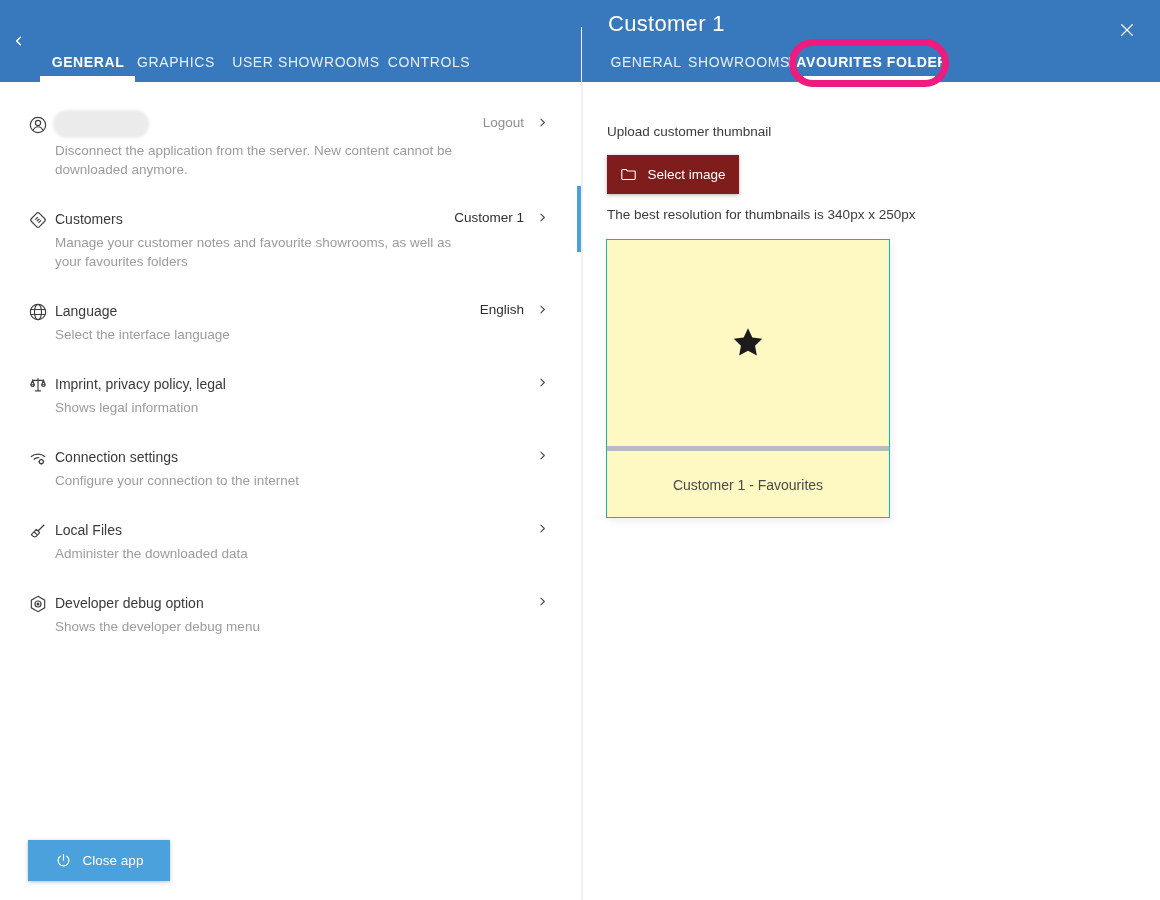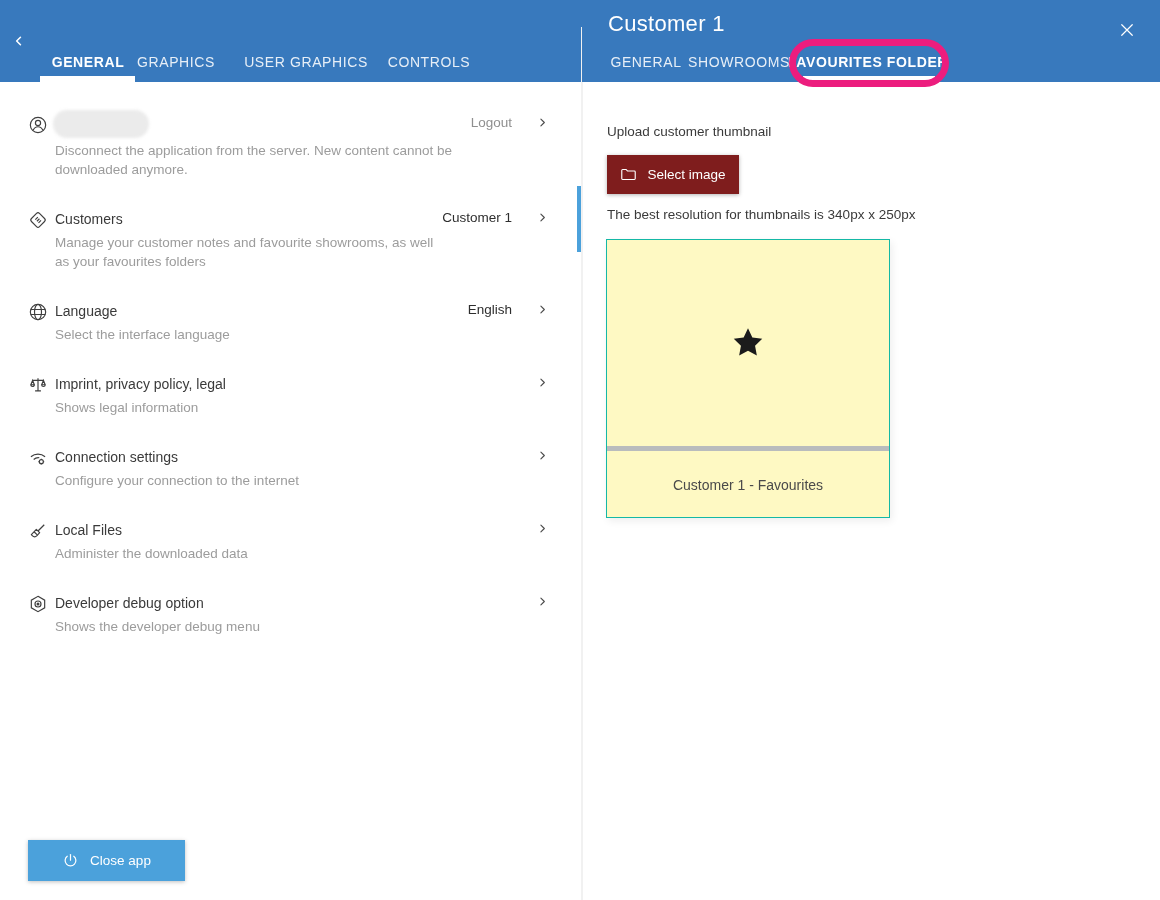--- a/index.html
+++ b/index.html
@@ -38,29 +38,29 @@
                    padding:32px 34px 0 28px; }
   .srow { display:flex; align-items:flex-start; margin-bottom:30px; cursor:pointer; }
   .srow .icn { width:27px; flex:0 0 27px; padding-top:1px; }
   .srow .texts { width:432px; }
   .srow .title { font-size:14px; color:#3a3a3a; line-height:20px; }
   .srow .desc  { font-size:13.5px; color:#9c9c9c; line-height:19px; margin-top:4px;
                  max-width:424px; }
   .redacted-pill { width:96px; height:28px; border-radius:14px; background:#ebebeb;
                    filter:blur(1.5px); margin:-4px 0 0 -2px; }
   .row0 .desc { margin-top:3px; }
-  .srow .right { margin-left:auto; display:flex; align-items:flex-start; gap:25px;
+  .srow .right { margin-left:auto; display:flex; align-items:flex-start; gap:13px;
                  padding-top:1px; }
   .srow .val { font-size:13.5px; color:#2e2e2e; white-space:nowrap; }
   .srow .val.muted { color:#8f8f8f; }
   .srow .val:empty { display:none; }
   .srow .chev { padding-top:2px; }
 
   
-  .close-app { position:absolute; left:28px; bottom:19px; width:157px; height:41px;
+  .close-app { position:absolute; left:28px; bottom:19px; width:142px; height:41px;
                background:#4BA1DB; color:#fff; display:flex; align-items:center;
                justify-content:center; gap:11px; font-size:13.5px; cursor:pointer;
                box-shadow:0 1px 4px rgba(0,0,0,.25); }
 
   
   .rp { position:absolute; left:582px; top:0; width:578px; height:900px; }
   .upload-label { position:absolute; left:25px; top:124px; font-size:13.5px; color:#3a3a3a; }
   .select-btn { position:absolute; left:25px; top:155px; width:132px; height:39px;
                 background:#7f1d1d; color:#fff; font-size:13.5px; display:flex;
                 align-items:center; justify-content:center; gap:10px; cursor:pointer;
@@ -93,21 +93,21 @@
   <div class="hdr hdr-left">
     <div class="back-btn">
       <span>
         <svg width="14" height="14" viewBox="0 0 24 24" fill="none" stroke="#fff" stroke-width="2.6" stroke-linecap="round" stroke-linejoin="round">
             <path d="M14.5 5.5 8 12l6.5 6.5"></path>
           </svg>
       </span>
     </div>
     <div class="tab active" style="left:88px">GENERAL</div>
     <div class="tab" style="left:176px">GRAPHICS</div>
-    <div class="tab" style="left:306px">USER GRAPHICS</div>
+    <div class="tab" style="left:306px">USER SHOWROOMS</div>
     <div class="tab" style="left:429px">CONTROLS</div>
     <div class="tab-underline" style="left:40px; width:95px;"></div>
   </div>
 
   <div class="settings-list">
 
     <div class="srow row0">
       <span class="icn">
         <svg width="20" height="20" viewBox="0 0 24 24" fill="none" stroke="#3f3f3f" stroke-width="1.4">
             <circle cx="12" cy="12" r="9.2"></circle>

